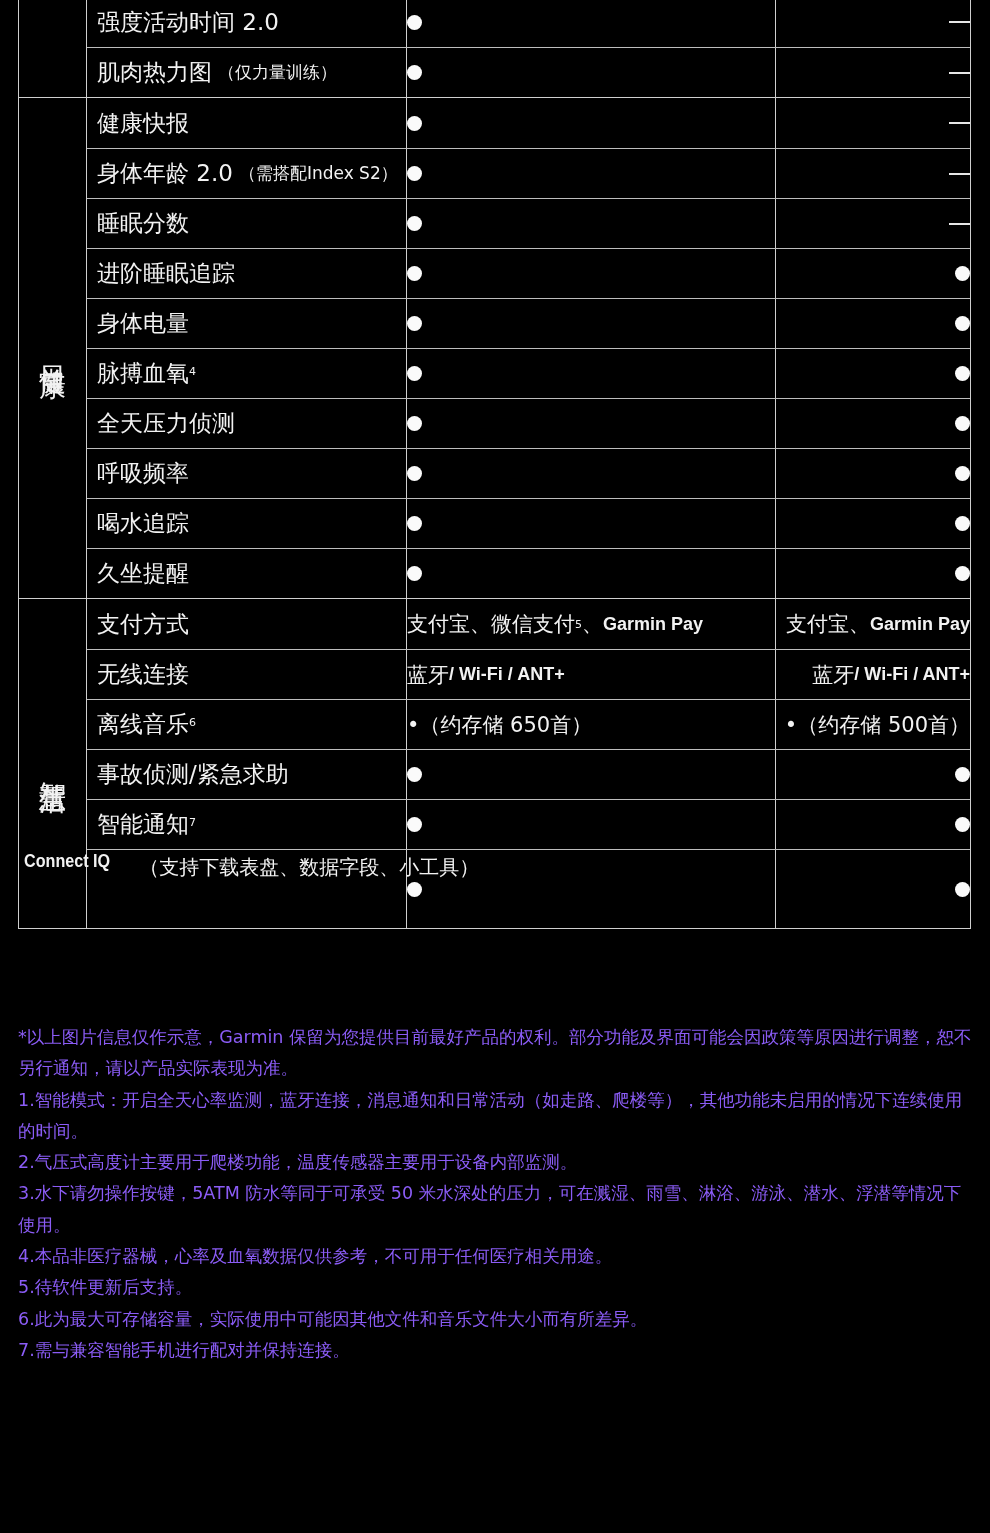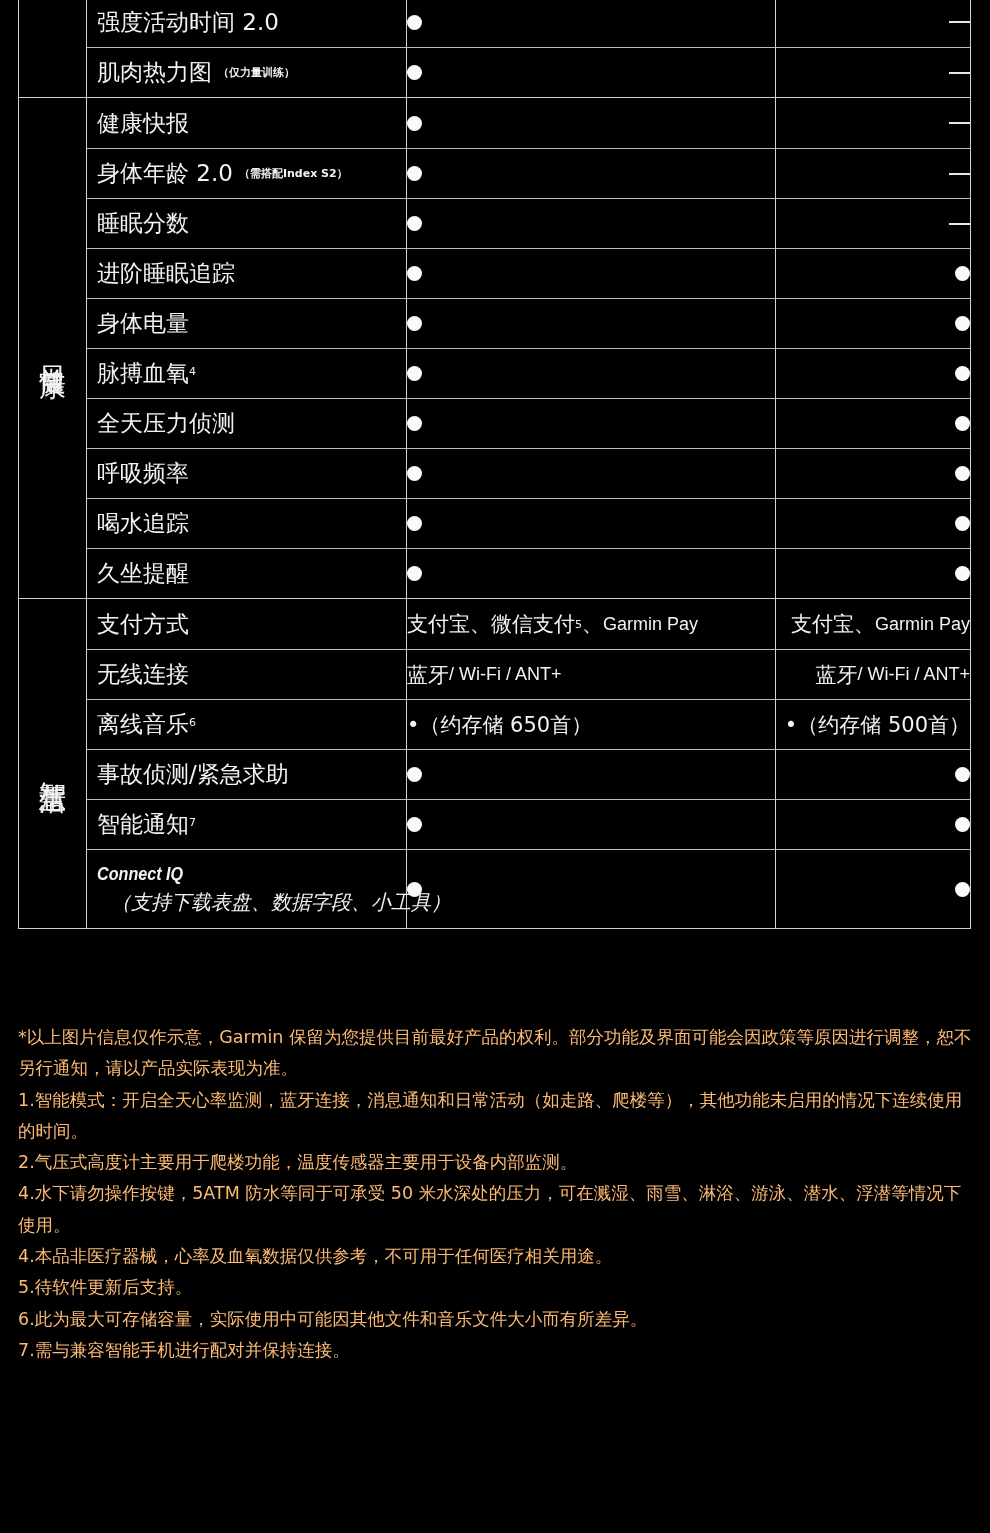--- a/index.html
+++ b/index.html
@@ -25,39 +25,39 @@
   }
   .rows { flex:1; }
   .row { display:flex; height:50px; border-top:1.5px solid #bdbdbd; box-sizing:border-box; }
   .rows .row:first-child { border-top:none; }
   .row.tall { height:79px; }
   .feat {
     width:320px; flex:none; border-right:1.5px solid #cfcfcf; box-sizing:border-box;
     display:flex; align-items:center; padding-left:10px;
     font-size:23px; white-space:nowrap;
   }
-  .feat .small { font-size:11px; margin-left:6px;font-weight:bold; }
+  .feat .small { font-size:17px; margin-left:6px; }
   .feat sup { font-size:11px; vertical-align:top; position:relative; top:-2px; }
-  .feat.stack { flex-direction:column; align-items:flex-start; justify-content:center;font-style:italic; }
+  .feat.stack { flex-direction:row; align-items:flex-start; justify-content:center; }
   .feat .ciq { font-size:19px; font-weight:bold; font-family:"Liberation Sans", sans-serif; transform:scaleX(0.85); transform-origin:left; }
   .feat .ciq-sub { font-size:20px; margin-left:14px; margin-top:4px; }
   .valA {
     width:369px; flex:none; border-right:1.5px solid #cfcfcf; box-sizing:border-box;
     display:flex; align-items:center; font-size:21px; white-space:nowrap;
   }
   .valB {
     flex:1; display:flex; align-items:center; justify-content:flex-end; font-size:21px; white-space:nowrap;
   }
   .dot { width:15px; height:15px; border-radius:50%; background:#fafafa; display:inline-block; }
   .dash { width:21px; height:2px; background:#e6e6e6; display:inline-block; }
-  .latin { font-family:"Liberation Sans", sans-serif; font-weight:normal; font-size:18px; }
+  .latin { font-family:"Liberation Sans", sans-serif; font-weight:bold; font-size:18px; }
   .txtval sup { font-size:11px; vertical-align:top; }
   .notes {
     position:absolute; left:18px; top:1022px; width:960px;
-    font-size:17.5px; line-height:31.3px; color:#fdba74;
+    font-size:17.5px; line-height:31.3px; color:#8b5cf6;
   }
   .notes p { margin:0; }
 </style>
 </head>
 <body>
 
 <div class="table">
 
   <div class="group">
     <div class="cat">
@@ -291,18 +291,18 @@
           </div>
       </div>
     </div>
   </div>
 </div>
 
 <div class="notes">
   <p>*以上图片信息仅作示意，Garmin 保留为您提供目前最好产品的权利。部分功能及界面可能会因政策等原因进行调整，恕不另行通知，请以产品实际表现为准。</p>
   <p>1.智能模式：开启全天心率监测，蓝牙连接，消息通知和日常活动（如走路、爬楼等），其他功能未启用的情况下连续使用的时间。</p>
   <p>2.气压式高度计主要用于爬楼功能，温度传感器主要用于设备内部监测。</p>
-  <p>4.水下请勿操作按键，5ATM 防水等同于可承受 50 米水深处的压力，可在溅湿、雨雪、淋浴、游泳、潜水、浮潜等情况下使用。</p>
+  <p>3.水下请勿操作按键，5ATM 防水等同于可承受 50 米水深处的压力，可在溅湿、雨雪、淋浴、游泳、潜水、浮潜等情况下使用。</p>
   <p>4.本品非医疗器械，心率及血氧数据仅供参考，不可用于任何医疗相关用途。</p>
   <p>5.待软件更新后支持。</p>
   <p>6.此为最大可存储容量，实际使用中可能因其他文件和音乐文件大小而有所差异。</p>
   <p>7.需与兼容智能手机进行配对并保持连接。</p>
 </div>
 
 </body></html>

